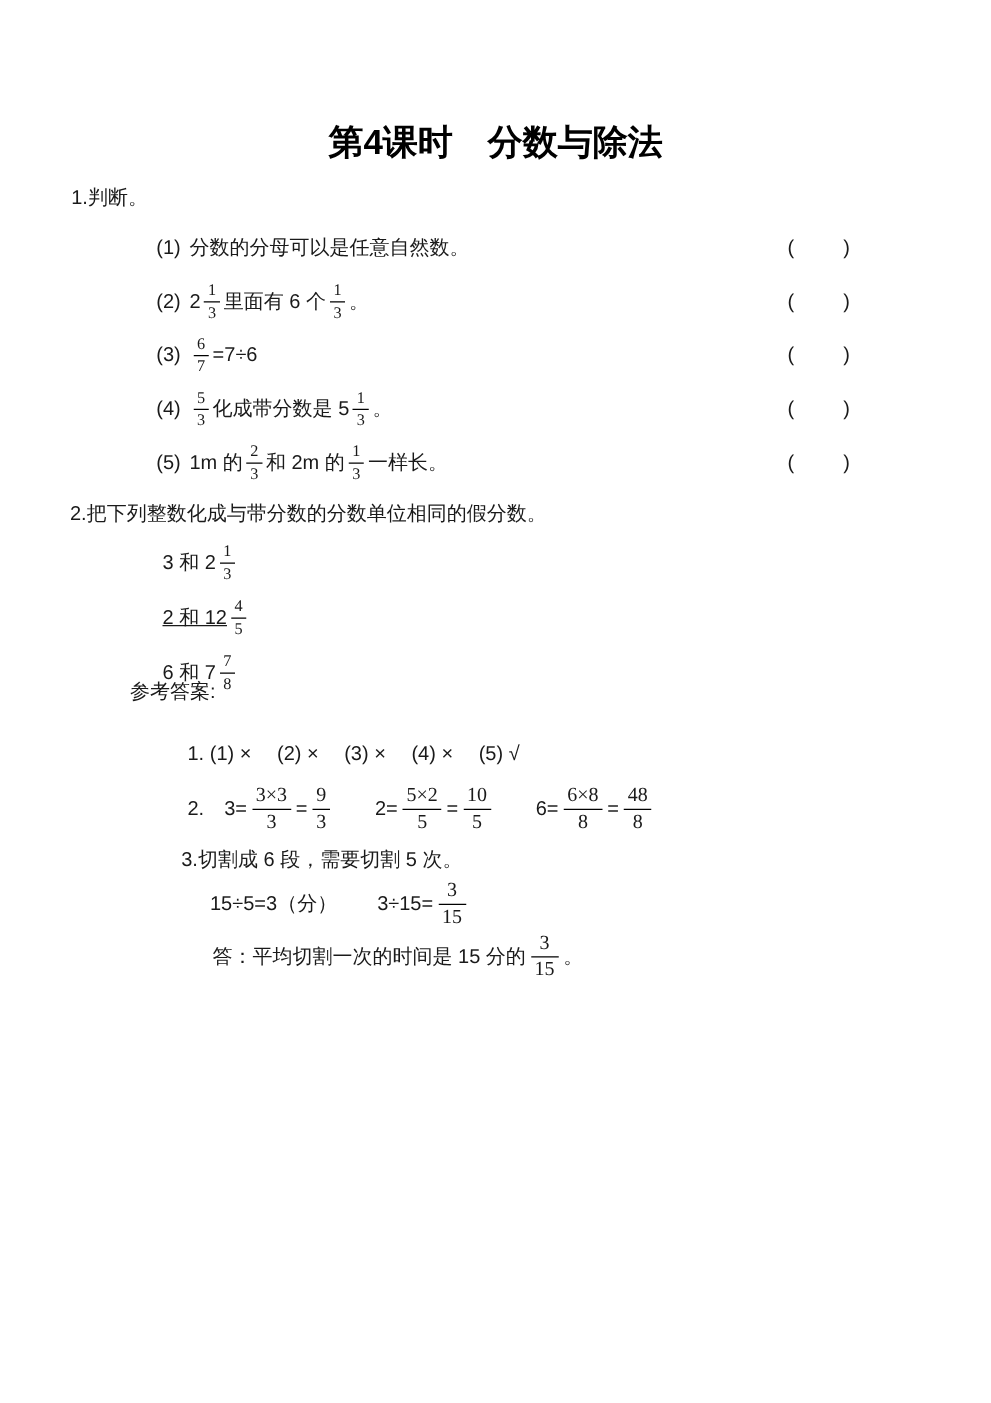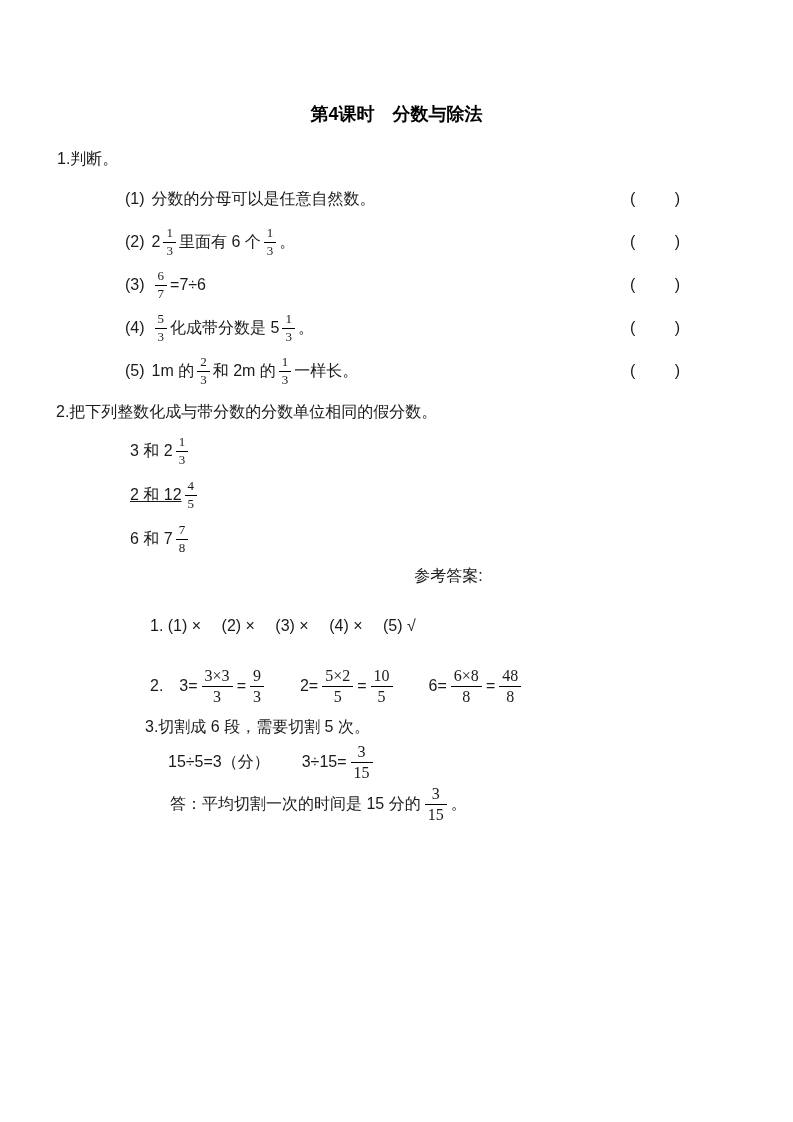--- a/index.html
+++ b/index.html
@@ -9,21 +9,21 @@
     background:#ffffff;
     color:#1a1a1a;
     font-family:"Liberation Sans", sans-serif;
     font-size:16px;
     overflow:hidden;
   }
   .title {
     margin:0;
     padding-top:101px;
     text-align:center;
-    font-size:18px;
+    font-size:28px;
     line-height:26px;
     font-weight:bold;
     color:#000000;
   }
   .heading { line-height:22px; }
   .q1-heading { margin-top:21px; padding-left:57px; }
   .q1-items { margin-top:7px; }
   .q1-item {
     position:relative;
     height:43px;
@@ -46,24 +46,24 @@
     margin-top:6px;
     height:44px;
     display:flex;
     padding-left:130px;
     flex-direction:column;
   }
   .q2-item { line-height:44px; white-space:nowrap; }
   .q2-item:nth-child(1) { width:190px; }
   .q2-item:nth-child(2) { width:173px;text-decoration:underline; }
   .q3-heading { margin-top:92px; padding-left:104px; }
-  .answers-heading { margin-top:92px; padding-left:104px;text-align:center; }
+  .answers-heading { margin-top:70px; padding-left:104px; }
   .ans-line { white-space:nowrap; }
   .a1   { margin-top:27px; padding-left:150px; line-height:24px; }
-  .a2   { margin-top:24px;  padding-left:150px; height:48px; line-height:48px; }
+  .a2   { margin-top:8px;  padding-left:150px; height:48px; line-height:48px; }
   .a3l1 { margin-top:5px;  padding-left:145px; line-height:24px; }
   .a3l2 { margin-top:1px;  padding-left:168px; height:44px; line-height:44px; }
   .a3l3 { margin-top:-4px; padding-left:170px; height:48px; line-height:48px; }
   .frac {
     display:inline-flex;
     flex-direction:column;
     align-items:stretch;
     vertical-align:middle;
     text-align:center;
     font-family:"Liberation Serif", serif;

